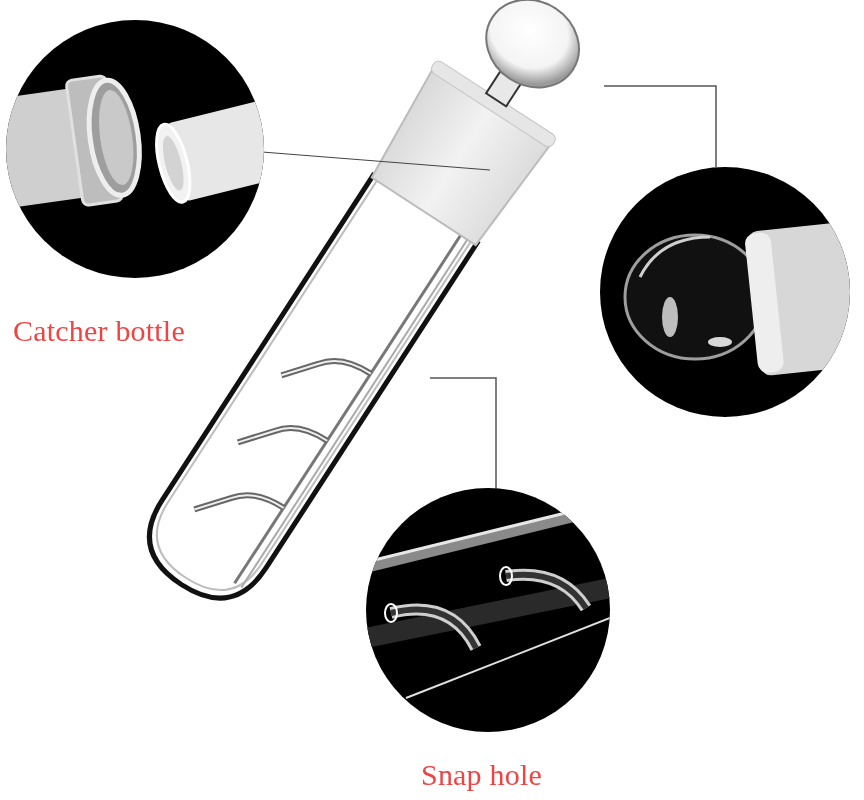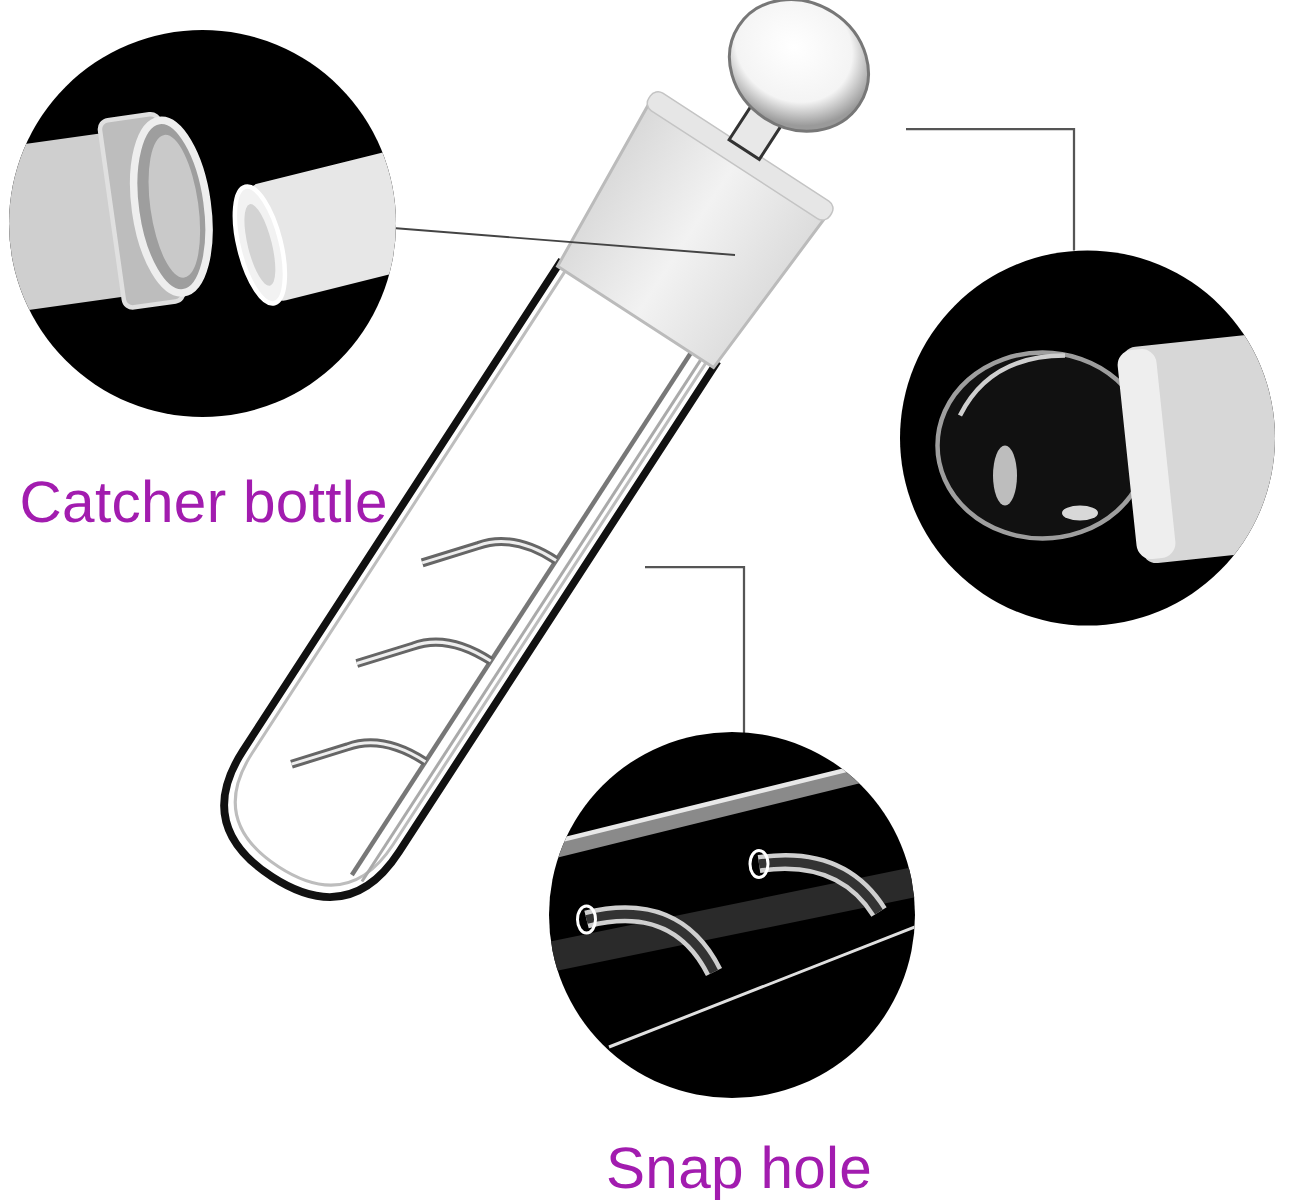--- a/index.html
+++ b/index.html
@@ -1,23 +1,23 @@
 <!DOCTYPE html>
 <html><head>
 <meta charset="utf-8">
 <style>
   html, body { margin:0; padding:0; background:#ffffff; }
   body { width:864px; height:800px; position:relative; overflow:hidden;
          font-family:"Liberation Sans", "DejaVu Sans", sans-serif; }
   .canvas { position:absolute; left:0; top:0; width:864px; height:800px; }
-  .label { position:absolute; color:#a21caf; font-size:39px; letter-spacing:0.2px;
-           white-space:nowrap; line-height:1; }
+  .label { position:absolute; color:#ef4444; font-size:30px; letter-spacing:0.2px;
+           white-space:nowrap; line-height:1;font-family:Liberation Serif, serif; }
   #lbl-catcher { left:13px; top:316px; }
   #lbl-cap { left:616px; top:449px; }
-  #lbl-snap { left:404px; top:760px; }
+  #lbl-snap { left:421px; top:760px; }
   .circle { position:absolute; border-radius:50%; background:#000; overflow:hidden; }
   #circ-catcher { left:6px; top:20px; width:258px; height:258px; }
   #circ-cap { left:600px; top:167px; width:250px; height:250px; }
   #circ-snap { left:366px; top:488px; width:244px; height:244px; }
   svg { position:absolute; left:0; top:0; }
 </style>
 </head>
 <body>
 
 <div class="canvas">

